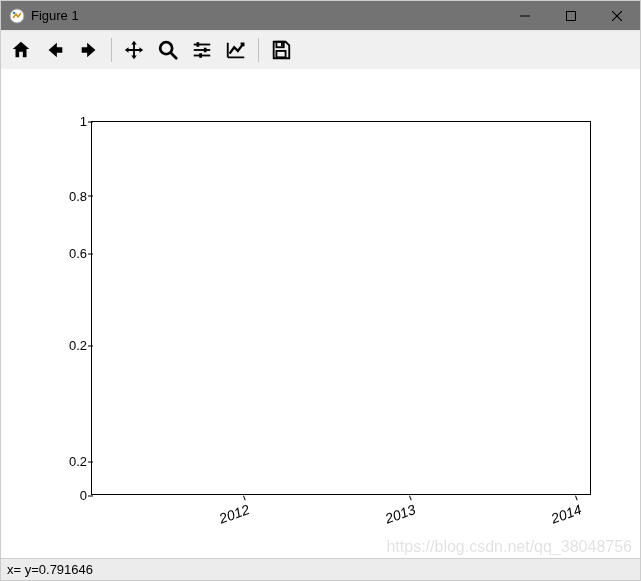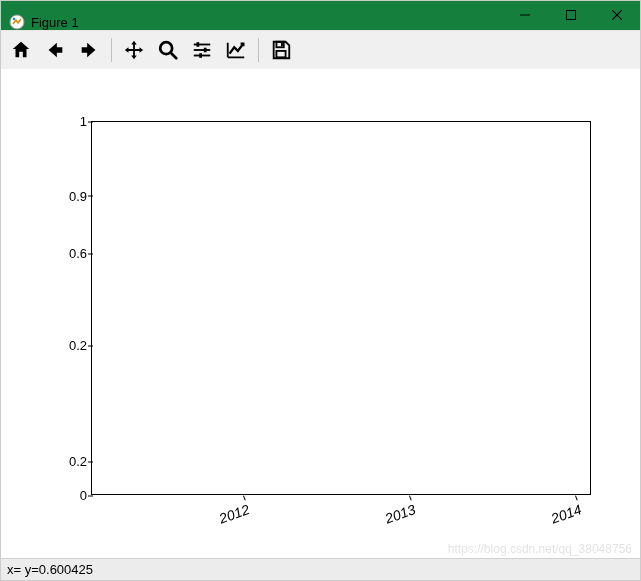--- a/index.html
+++ b/index.html
@@ -11,23 +11,23 @@
       height: 581px;
       overflow: hidden;
       display: flex;
       flex-direction: column;
       border: 1px solid #ccc;
     }
     
     .titlebar {
       height: 30px;
       display: flex;
-      align-items: flex-end;
+      align-items: center;
       padding: 0 0 0 8px;
-      background: #15803d;
+      background: #737373;
       border-bottom: 1px solid #e8e8e8;
     }
     .titlebar .app-icon {
       width: 16px; height: 16px; margin-right: 6px;
     }
     .titlebar .title { flex: 0 0 auto; font-size: 13px; }
     .titlebar .spacer { flex: 1; }
     .win-btn {
       width: 46px; height: 30px;
       display: flex; align-items: center; justify-content: center;
@@ -98,21 +98,21 @@
       align-items: center;
       padding: 0 6px;
       font-size: 13px;
       border-top: 1px solid #d0d0d0;
     }
     .watermark {
       position: absolute;
       right: 8px;
       bottom: 2px;
       color: rgba(0,0,0,0.12);
-      font-size: 12px;
+      font-size: 16px;
       pointer-events: none;
     }
     svg { display: block; }
   </style>
 </head>
 <body>
 
 <div class="titlebar">
   <span class="app-icon">
     <svg viewBox="0 0 16 16" width="16" height="16">
@@ -213,21 +213,21 @@
   </div>
 </div>
 
 <div class="canvas">
   <div class="plot-area"></div>
 
   <div class="ytick" style="top:52px;">
     <span>1</span><span class="tickmark"></span>
   </div>
   <div class="ytick" style="top:126.8px;">
-    <span>0.9</span><span class="tickmark"></span>
+    <span>0.8</span><span class="tickmark"></span>
   </div>
   <div class="ytick" style="top:184px;">
     <span>0.6</span><span class="tickmark"></span>
   </div>
   <div class="ytick" style="top:276.4px;">
     <span>0.2</span><span class="tickmark"></span>
   </div>
   <div class="ytick" style="top:351.2px;margin-top:41px;">
     <span>0.2</span><span class="tickmark"></span>
   </div>
@@ -245,14 +245,14 @@
   </div>
   <div class="xtick" style="left:546px; top:432px;">
     <span class="tickmark"></span>
     <span>2014</span>
   </div>
 
   <div class="watermark">https://blog.csdn.net/qq_38048756</div>
 </div>
 
 <div class="statusbar">
-  <span>x= y=0.600425</span>
+  <span>x= y=0.791646</span>
 </div>
 
 </body></html>

